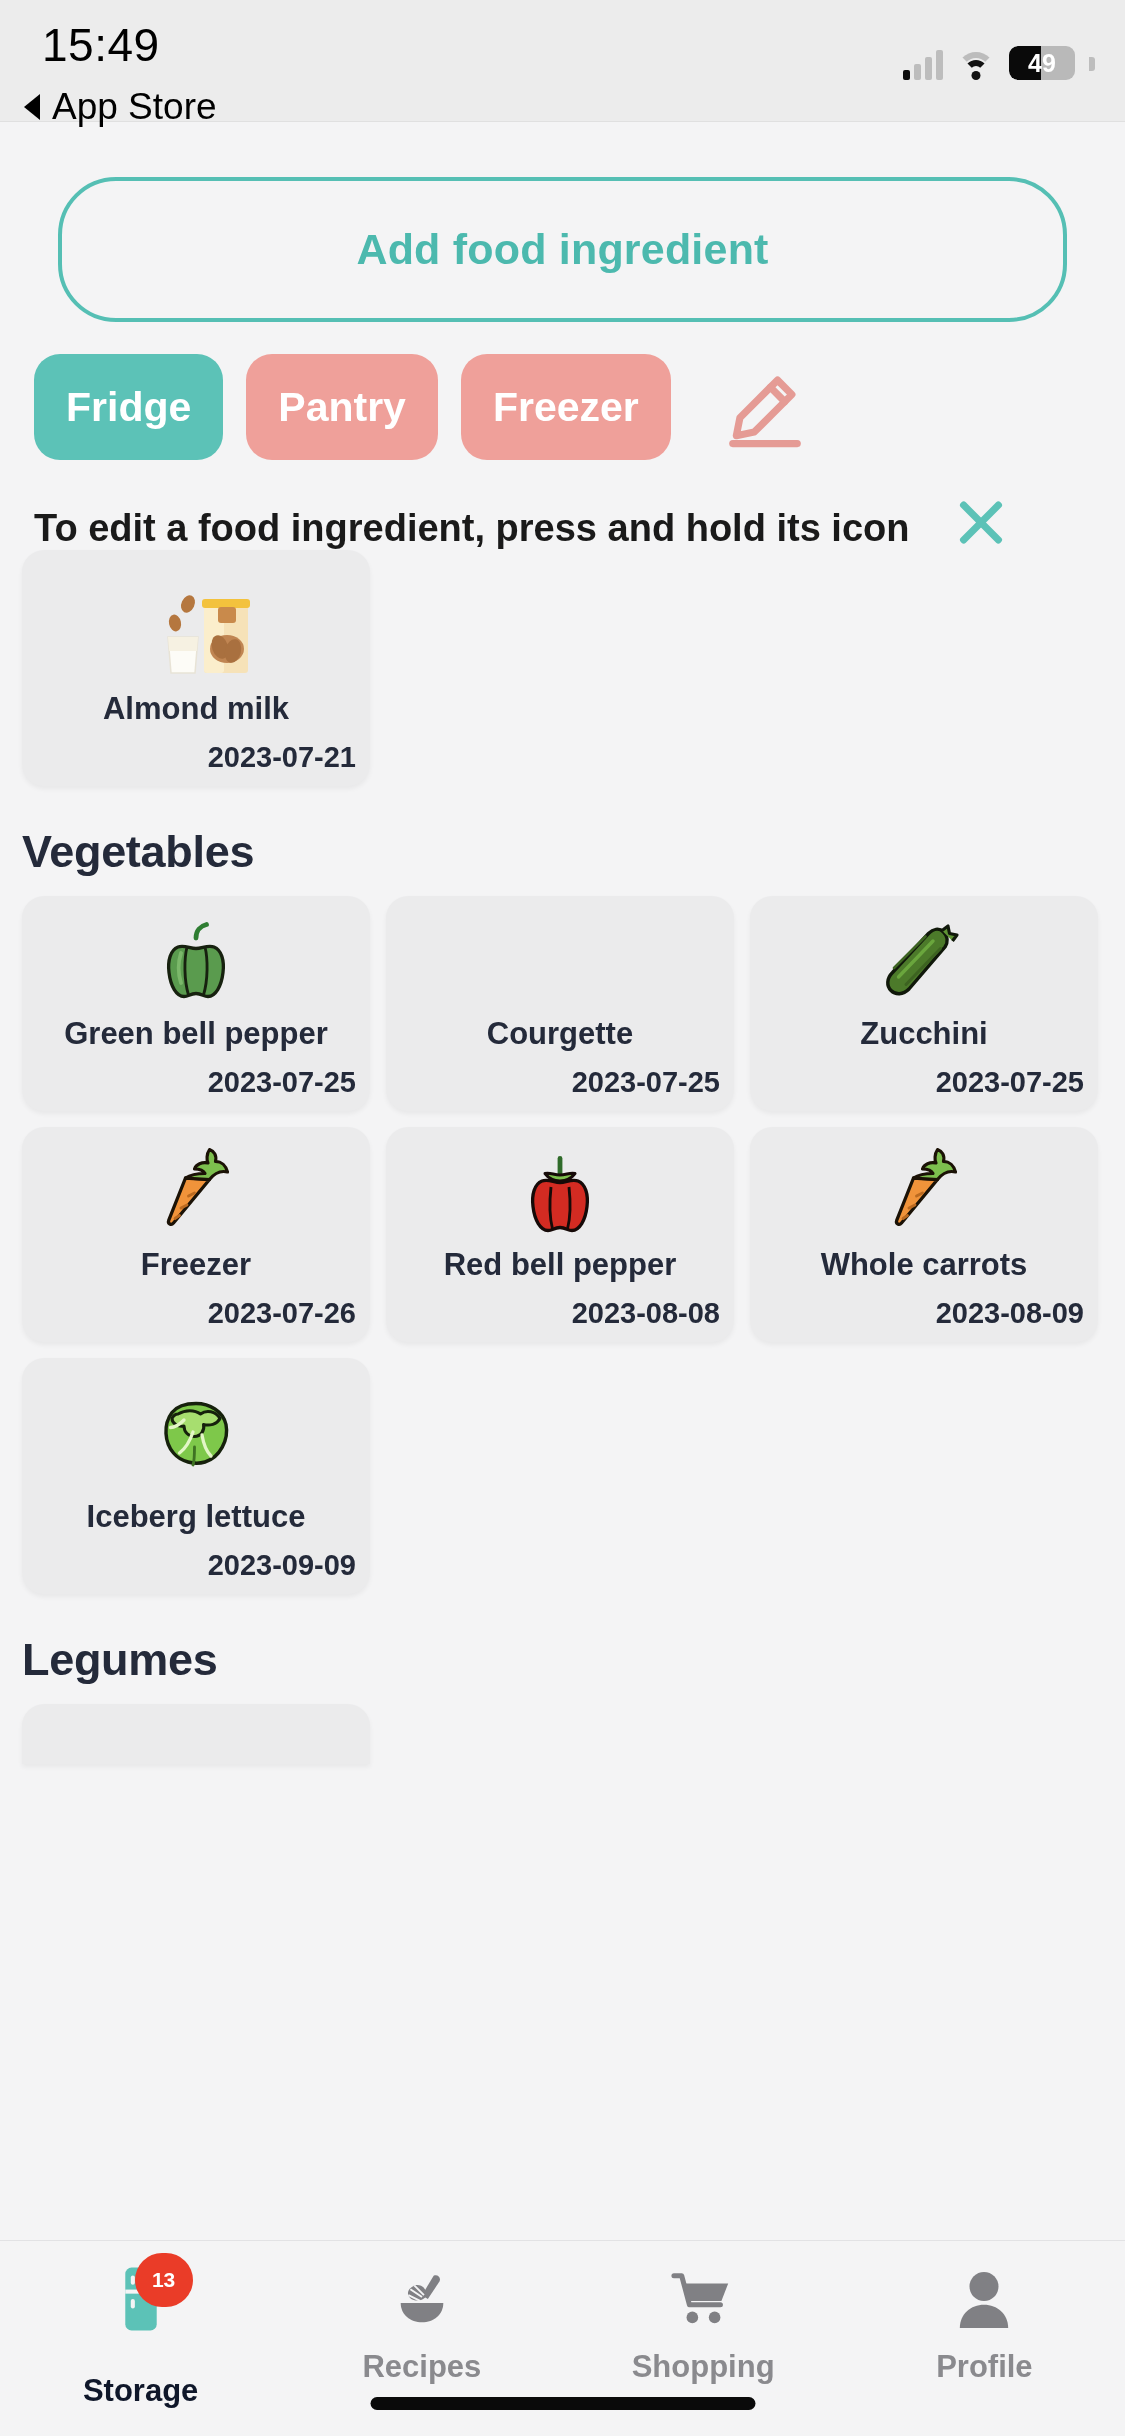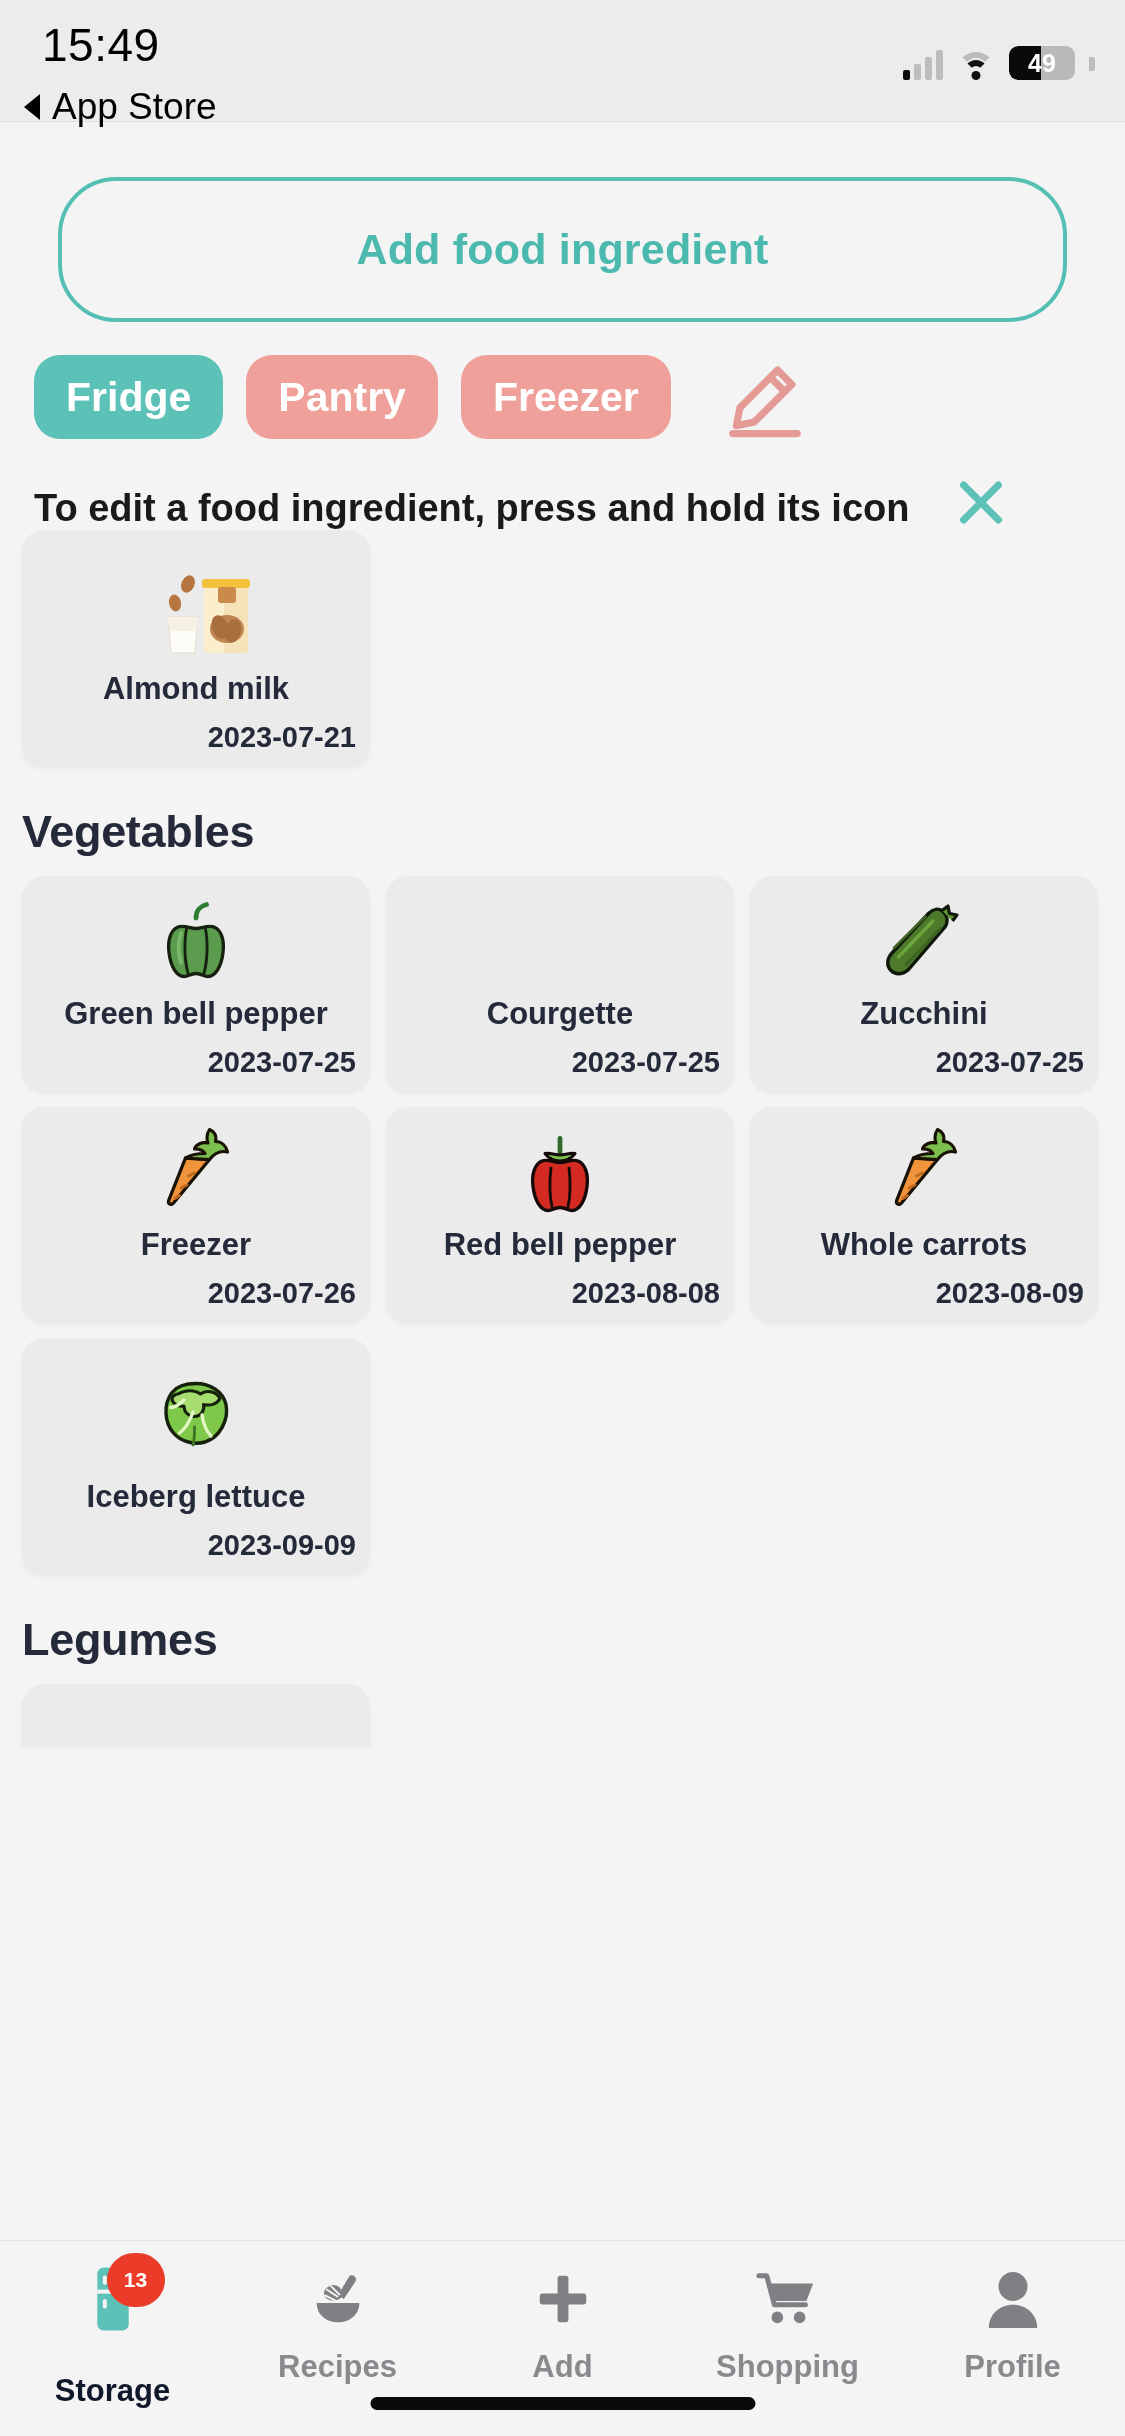--- a/index.html
+++ b/index.html
@@ -62,21 +62,21 @@
   .add-btn {
     margin:26px 58px 0 58px; height:145px;
     border:4px solid #55bfb4; border-radius:58px;
     display:flex; align-items:center; justify-content:center;
     background:#f4f4f5;
   }
   .add-btn span { font-size:43px; font-weight:700; color:#4cb9ae; letter-spacing:0.2px; }
 
   .tabs-row { display:flex; align-items:center; margin:32px 0 0 34px; gap:23px; }
   .seg {
-    height:84px; border-radius:26px;
+    height:106px; border-radius:26px;
     display:flex; align-items:center; justify-content:center;
     padding:10px 32px; min-width:130px;
   }
   .seg span { font-size:41px; font-weight:700; color:#fff; }
   .seg.active { background:#5cc2b7; }
   .seg.inactive { background:#efa09a; }
 
   .pencil-btn { margin-left:28px; width:86px; height:86px; position:relative; }
   .pencil-btn svg { width:86px; height:86px; display:block; }
 
@@ -347,29 +347,20 @@
         <svg width="62" height="62" viewBox="0 0 32 32">
           <path d="M5 18h22c0 6-5 10-11 10S5 24 5 18z" fill="#808084"></path>
           <path d="M22 4c2-1 4 1 3 3l-6 9-3-2z" fill="#808084"></path>
           <path d="M12 9c4-1 7 2 6 6-3 3-8 2-9-1-1-2 1-4 3-5z" fill="#808084"></path>
           <path d="M10 11l6 4M12 9l5 5M9 14l6 3" stroke="#f4f4f5" stroke-width="1" fill="none"></path>
         </svg>
       </div>
       <div class="lbl">Recipes</div>
     </div>
 
-    <div class="tabitem">
-      <div class="tab-ico">
-        <svg width="62" height="62" viewBox="0 0 32 32">
-          <rect x="13.2" y="4" width="5.6" height="24" rx="1.4" fill="#808084"></rect>
-          <rect x="4" y="13.2" width="24" height="5.6" rx="1.4" fill="#808084"></rect>
-        </svg>
-      </div>
-      <div class="lbl">Add</div>
-    </div>
 
     <div class="tabitem">
       <div class="tab-ico">
         <svg width="66" height="62" viewBox="0 0 34 32">
           <path d="M2 4h4l4 15h16" fill="none" stroke="#808084" stroke-width="2.6" stroke-linecap="round" stroke-linejoin="round"></path>
           <path d="M7 8h23l-3.5 9H9.5z" fill="#808084"></path>
           <circle cx="11.5" cy="25.5" r="3" fill="#808084"></circle>
           <circle cx="23" cy="25.5" r="3" fill="#808084"></circle>
         </svg>
       </div>

